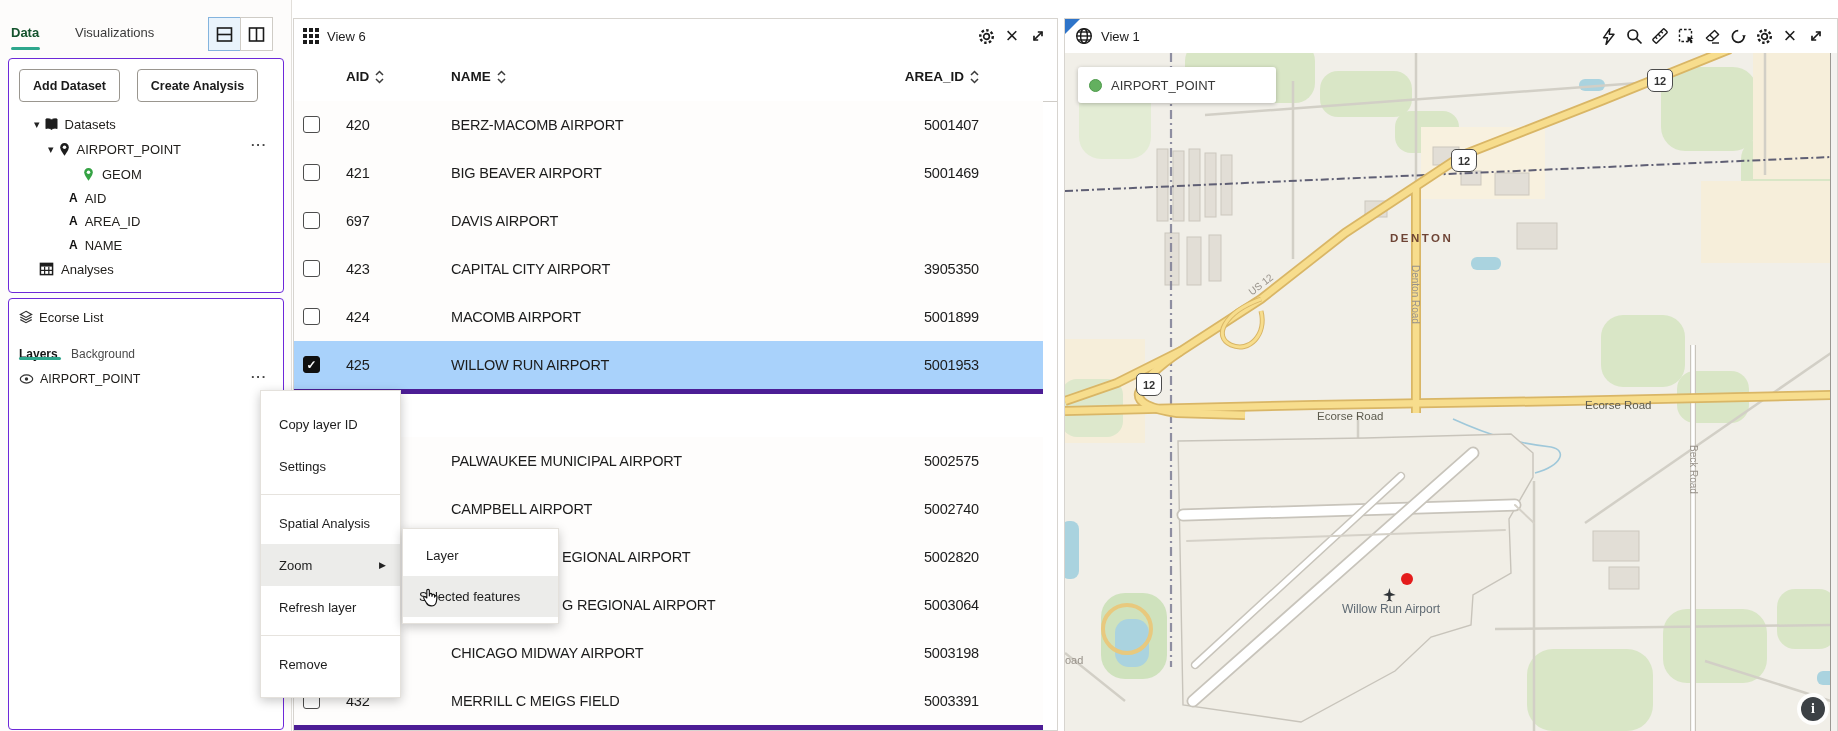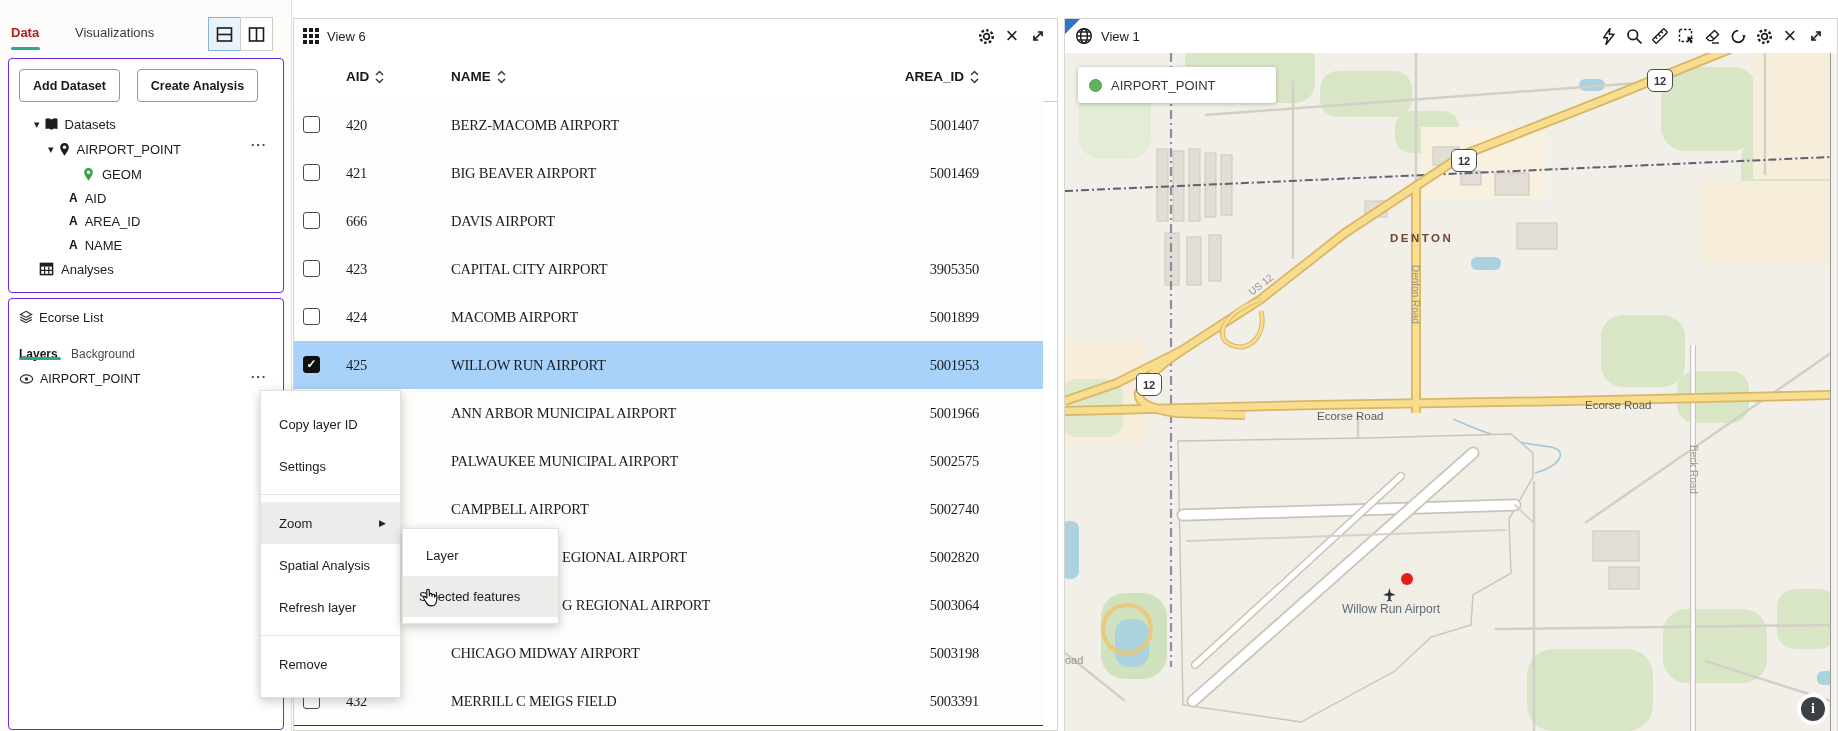--- a/index.html
+++ b/index.html
@@ -2,21 +2,21 @@
 <html><head>
 <meta charset="utf-8">
 <style>
   html,body{margin:0;padding:0;background:#fff;width:1838px;height:731px;overflow:hidden;
     font-family:"Liberation Sans",sans-serif;color:#1c1c1c;-webkit-font-smoothing:antialiased;}
   svg{display:block;}
 
   
   #sidebar{position:absolute;left:0;top:0;width:291px;height:731px;background:#fdfcfb;border-right:1px solid #e2dfda;}
   .side-tab{position:absolute;top:25px;font-size:13px;color:#3a3a3a;cursor:pointer;}
-  .side-tab.active{font-weight:bold;color:#b91c1c;}
+  .side-tab.active{font-weight:bold;color:#14532d;}
   .tab-underline{position:absolute;height:3px;border-radius:2px;background:#2ea78d;}
   .lay-btn{position:absolute;top:17px;width:33px;height:34px;box-sizing:border-box;border:1px solid #cfccc6;background:#fff;display:flex;align-items:center;justify-content:center;}
   .lay-btn.active{background:#e9f3fc;border-color:#84b4de;}
   .card{position:absolute;left:8px;width:276px;background:#fff;border:1px solid #6d28d9;border-radius:4px;box-sizing:border-box;}
   .btn{position:absolute;top:10px;height:33px;box-sizing:border-box;border:1px solid #9a968f;border-radius:4px;background:#fff;
        font-size:12.5px;font-weight:bold;color:#1b1b1b;display:flex;align-items:center;justify-content:center;cursor:pointer;}
   .trow{position:absolute;height:20px;display:flex;align-items:center;font-size:13px;color:#22201d;white-space:nowrap;}
   .caret{font-size:11px;color:#222;margin-right:4px;}
   .a-ico{font-weight:bold;font-size:12px;color:#111;margin-right:7px;}
   .dots{position:absolute;font-weight:bold;color:#444;font-size:13px;letter-spacing:1px;cursor:pointer;}
@@ -28,21 +28,21 @@
   .phead{position:absolute;left:0;top:0;right:0;height:34px;border-bottom:1px solid #e8e5e1;display:flex;align-items:center;}
   .ptitle{font-size:13px;color:#1b1b1b;margin-left:8px;}
   .hicon{width:26px;height:26px;display:flex;align-items:center;justify-content:center;cursor:pointer;color:#1b1b1b;}
   .x-glyph{font-size:22px;line-height:20px;color:#1b1b1b;font-weight:400;}
 
   
   #table-panel{left:293px;width:765px;}
   .col-head{position:absolute;left:0;right:0;top:34px;height:48px;border-bottom:1px solid #cfccc7;background:#fff;}
   .chk-label{position:absolute;font-size:13.5px;font-weight:bold;color:#191919;display:flex;align-items:center;gap:6px;}
   .sorter{display:inline-block;}
-  .t-row{position:absolute;left:0;right:14px;height:48px;border-bottom:1px solid #4c1d95;background:#fefdfc;font-family:Liberation Serif, serif;}
+  .t-row{position:absolute;left:0;right:14px;height:48px;border-bottom:5px solid #4c1d95;background:#fefdfc;}
   .t-row.sel{background:#a9d2fb;}
   .cb{position:absolute;left:9px;top:15px;width:17px;height:17px;box-sizing:border-box;border:1.8px solid #4d4d4d;border-radius:3px;background:#fff;cursor:pointer;
       display:flex;align-items:center;justify-content:center;}
   .cb.checked{background:#101010;border-color:#101010;color:#fff;font-size:12px;font-weight:bold;}
   .cell{position:absolute;top:0;height:48px;display:flex;align-items:center;font-size:14.5px;letter-spacing:-0.2px;color:#1c1c1c;}
   .c-aid{left:52px;}
   .c-name{left:157px;}
   .c-area{left:545px;width:140px;justify-content:flex-end;}
 
   
@@ -263,21 +263,21 @@
       <span class="cell c-area">5001407</span>
     </div>
   <div class="t-row" style="top:130px;">
       <span class="cb"></span>
       <span class="cell c-aid">421</span>
       <span class="cell c-name">BIG BEAVER AIRPORT</span>
       <span class="cell c-area">5001469</span>
     </div>
   <div class="t-row" style="top:178px;">
       <span class="cb"></span>
-      <span class="cell c-aid">666</span>
+      <span class="cell c-aid">697</span>
       <span class="cell c-name">DAVIS AIRPORT</span>
     </div>
   <div class="t-row" style="top:226px;">
       <span class="cb"></span>
       <span class="cell c-aid">423</span>
       <span class="cell c-name">CAPITAL CITY AIRPORT</span>
       <span class="cell c-area">3905350</span>
     </div>
   <div class="t-row" style="top:274px;">
       <span class="cb"></span>
@@ -286,26 +286,20 @@
       <span class="cell c-area">5001899</span>
     </div>
   <div class="t-row sel" style="top:322px;">
       <span class="cb checked">
         <span>✓</span>
       </span>
       <span class="cell c-aid">425</span>
       <span class="cell c-name">WILLOW RUN AIRPORT</span>
       <span class="cell c-area">5001953</span>
     </div>
-  <div class="t-row" style="top:370px;">
-      <span class="cb"></span>
-      <span class="cell c-aid"></span>
-      <span class="cell c-name">ANN ARBOR MUNICIPAL AIRPORT</span>
-      <span class="cell c-area">5001966</span>
-    </div>
   <div class="t-row" style="top:418px;">
       <span class="cb"></span>
       <span class="cell c-aid"></span>
       <span class="cell c-name">PALWAUKEE MUNICIPAL AIRPORT</span>
       <span class="cell c-area">5002575</span>
     </div>
   <div class="t-row" style="top:466px;">
       <span class="cb"></span>
       <span class="cell c-aid"></span>
       <span class="cell c-name">CAMPBELL AIRPORT</span>
@@ -338,26 +332,26 @@
 </div>
 
 <div class="menu" style="left:260px;top:390px;width:141px;box-sizing:border-box;">
   <div class="mi">
       <span>Copy layer ID</span>
     </div>
   <div class="mi">
       <span>Settings</span>
     </div>
   <div class="mdiv"></div>
+  <div class="mi">
+      <span>Spatial Analysis</span>
+    </div>
   <div class="mi hl">
       <span>Zoom</span>
       <span class="sub-arrow">▶</span>
-    </div>
-  <div class="mi">
-      <span>Spatial Analysis</span>
     </div>
   <div class="mi">
       <span>Refresh layer</span>
     </div>
   <div class="mdiv"></div>
   <div class="mi">
       <span>Remove</span>
     </div>
 </div>
 <div class="menu" style="left:402px;top:528px;width:157px;box-sizing:border-box;padding:6px 0;z-index:51;">

